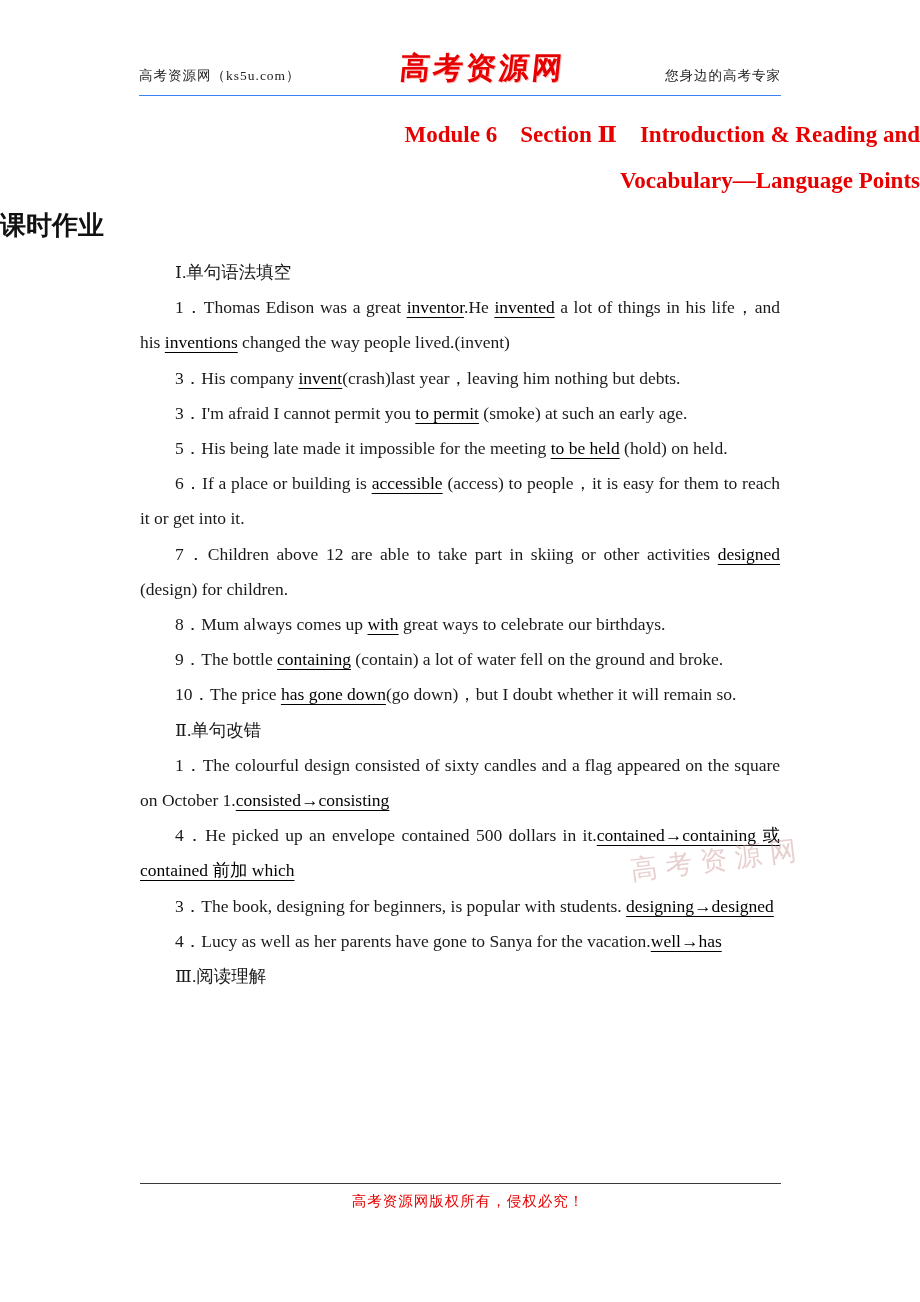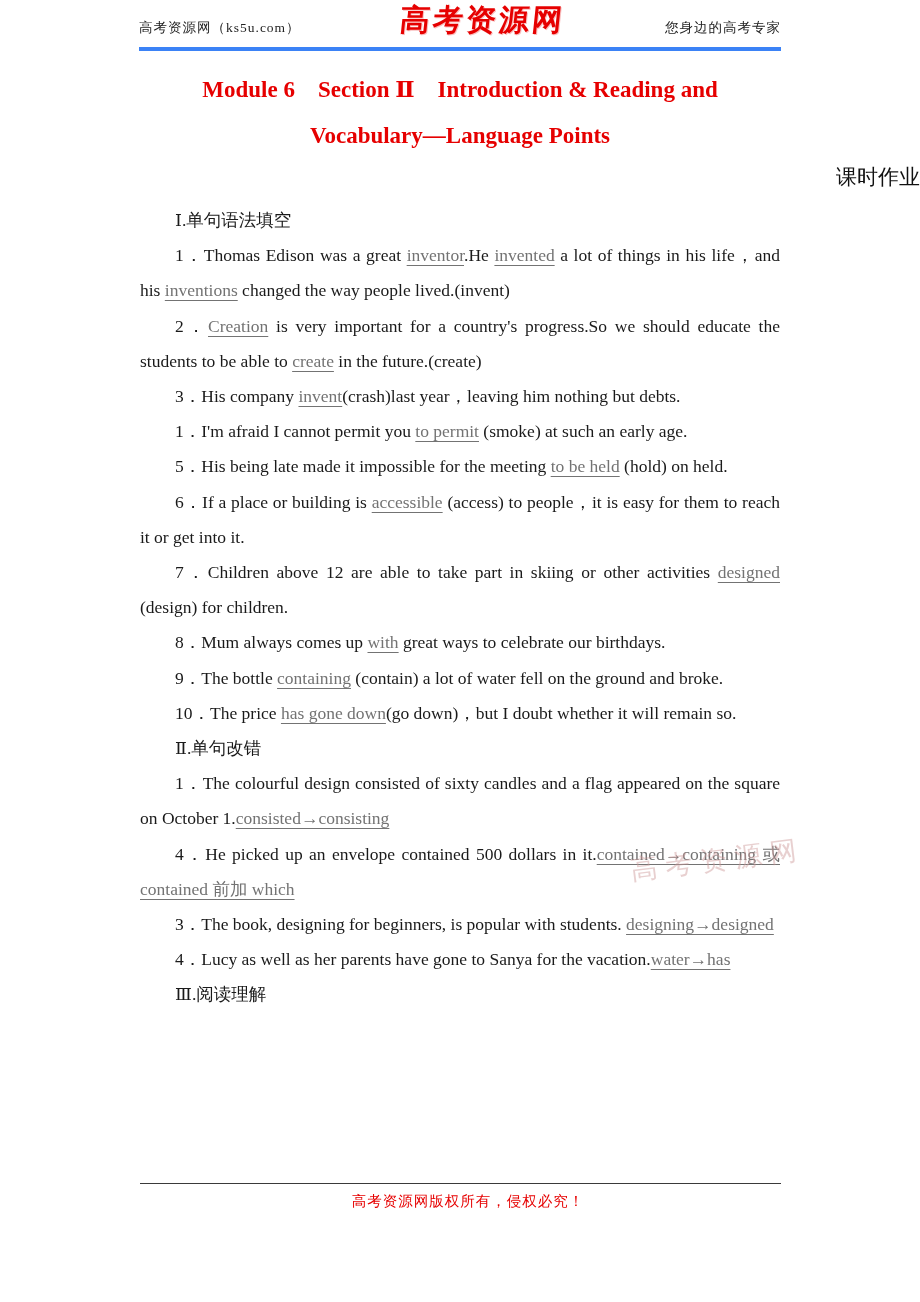--- a/index.html
+++ b/index.html
@@ -9,70 +9,71 @@
     height:1302px;
     margin:0 auto;
     background:#ffffff;
     font-family:"Liberation Serif","DejaVu Serif",serif;
     color:#1a1a1a;
     overflow:hidden;
   }
   
   .header {
     margin:0 139px;
+    padding-top:48px;
     padding-bottom:6px;
     display:flex;
     justify-content:space-between;
     align-items:flex-end;
-    border-bottom:4px solid #3b82f6;
+    border-bottom:1px solid #3b82f6;
   }
   .header .side-text {
     font-size:13.5px;
     color:#222;
     letter-spacing:1px;
     padding-bottom:4px;
   }
   .logo {
     color:#e60000;
     font-size:30px;
     font-weight:bold;
     letter-spacing:3px;
     transform:skewX(-6deg);
     text-shadow:1px 1px 0 rgba(230,0,0,0.25);
   }
   
   .title {
     margin-top:16px;
-    text-align:center;
+    text-align:right;
     color:#e60000;
     font-weight:bold;
     font-size:23px;
     line-height:46px;
   }
   .subtitle {
     margin-top:4px;
-    text-align:right;
-    font-weight:normal;
-    font-size:21px;
+    text-align:left;
+    font-weight:bold;
+    font-size:26px;
     color:#111;
   }
   
   .content {
     margin:12px 140px 0 140px;
     font-size:17.5px;
     line-height:35.2px;
     text-align:justify;
   }
   .content p.block {
     margin:0;
     text-indent:2em;
   }
   .content p.heading { font-weight:normal; }
   .ans {
-    color:#737373;
+    color:#000000;
     text-decoration:underline;
     text-underline-offset:4px;
   }
   
   .watermark {
     position:absolute;
     left:630px;
     top:842px;
     font-size:27px;
     letter-spacing:8px;
@@ -114,34 +115,33 @@
   <div class="title">
     <div>Module 6　Section Ⅱ　Introduction &amp; Reading and</div>
     <div>Vocabulary—Language Points</div>
   </div>
 
   <div class="subtitle">课时作业</div>
 
   <div class="content">
       <p class="block heading"><span class="plain">Ⅰ.单句语法填空</span></p>
       <p class="block"><span class="plain">1．Thomas Edison was a great </span><span class="ans">inventor</span><span class="plain">.He </span><span class="ans">invented</span><span class="plain"> a lot of things in his life，and his </span><span class="ans">inventions</span><span class="plain"> changed the way people lived.(invent)</span></p>
-      <p class="block"><span class="plain">2．</span><span class="ans">Creation</span><span class="plain"> is very important for a country's progress.So we should educate the students to be able to </span><span class="ans">create</span><span class="plain"> in the future.(create)</span></p>
       <p class="block"><span class="plain">3．His company </span><span class="ans">invent</span><span class="plain">(crash)last year，leaving him nothing but debts.</span></p>
-      <p class="block"><span class="plain">1．I'm afraid I cannot permit you </span><span class="ans">to permit</span><span class="plain"> (smoke) at such an early age.</span></p>
+      <p class="block"><span class="plain">3．I'm afraid I cannot permit you </span><span class="ans">to permit</span><span class="plain"> (smoke) at such an early age.</span></p>
       <p class="block"><span class="plain">5．His being late made it impossible for the meeting </span><span class="ans">to be held</span><span class="plain"> (hold) on held.</span></p>
       <p class="block"><span class="plain">6．If a place or building is </span><span class="ans">accessible</span><span class="plain"> (access) to people，it is easy for them to reach it or get into it.</span></p>
       <p class="block"><span class="plain">7．Children above 12 are able to take part in skiing or other activities </span><span class="ans">designed</span><span class="plain"> (design) for children.</span></p>
       <p class="block"><span class="plain">8．Mum always comes up </span><span class="ans">with</span><span class="plain"> great ways to celebrate our birthdays.</span></p>
       <p class="block"><span class="plain">9．The bottle </span><span class="ans">containing</span><span class="plain"> (contain) a lot of water fell on the ground and broke.</span></p>
       <p class="block"><span class="plain">10．The price </span><span class="ans">has gone down</span><span class="plain">(go down)，but I doubt whether it will remain so.</span></p>
       <p class="block heading"><span class="plain">Ⅱ.单句改错</span></p>
       <p class="block"><span class="plain">1．The colourful design consisted of sixty candles and a flag appeared on the square on October 1.</span><span class="ans">consisted→consisting</span></p>
       <p class="block"><span class="plain">4．He picked up an envelope contained 500 dollars in it.</span><span class="ans">contained→containing 或 contained 前加 which</span></p>
       <p class="block"><span class="plain">3．The book, designing for beginners, is popular with students. </span><span class="ans">designing→designed</span></p>
-      <p class="block"><span class="plain">4．Lucy as well as her parents have gone to Sanya for the vacation.</span><span class="ans">water→has</span></p>
+      <p class="block"><span class="plain">4．Lucy as well as her parents have gone to Sanya for the vacation.</span><span class="ans">well→has</span></p>
       <p class="block heading"><span class="plain">Ⅲ.阅读理解</span></p>
     </div>
 
   <div class="watermark">高考资源网</div>
 
   <div class="footer-line"></div>
   <div class="footer-text">高考资源网版权所有，侵权必究！</div>
 
 </div>
 

